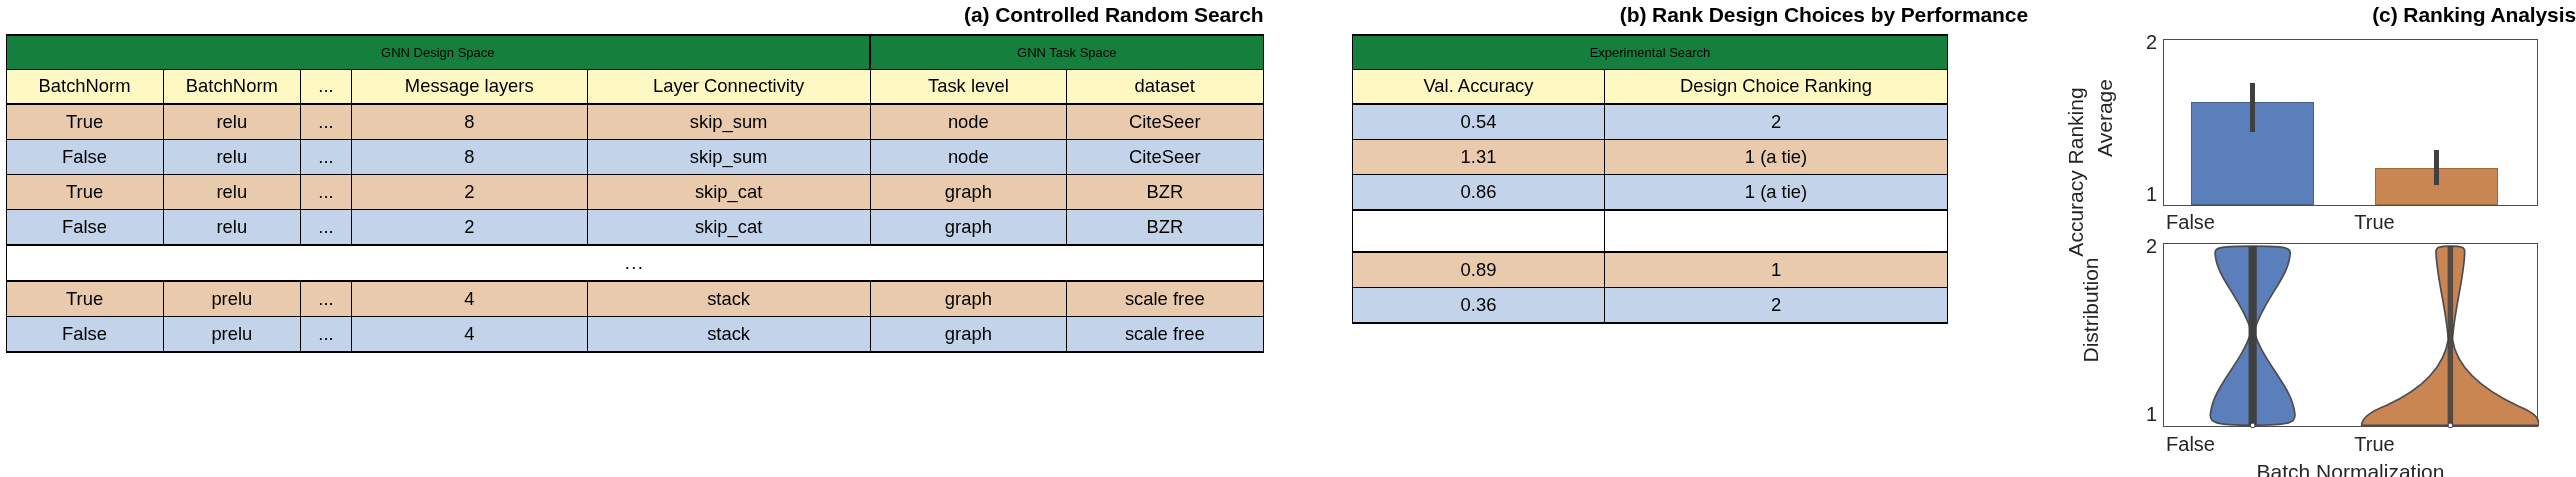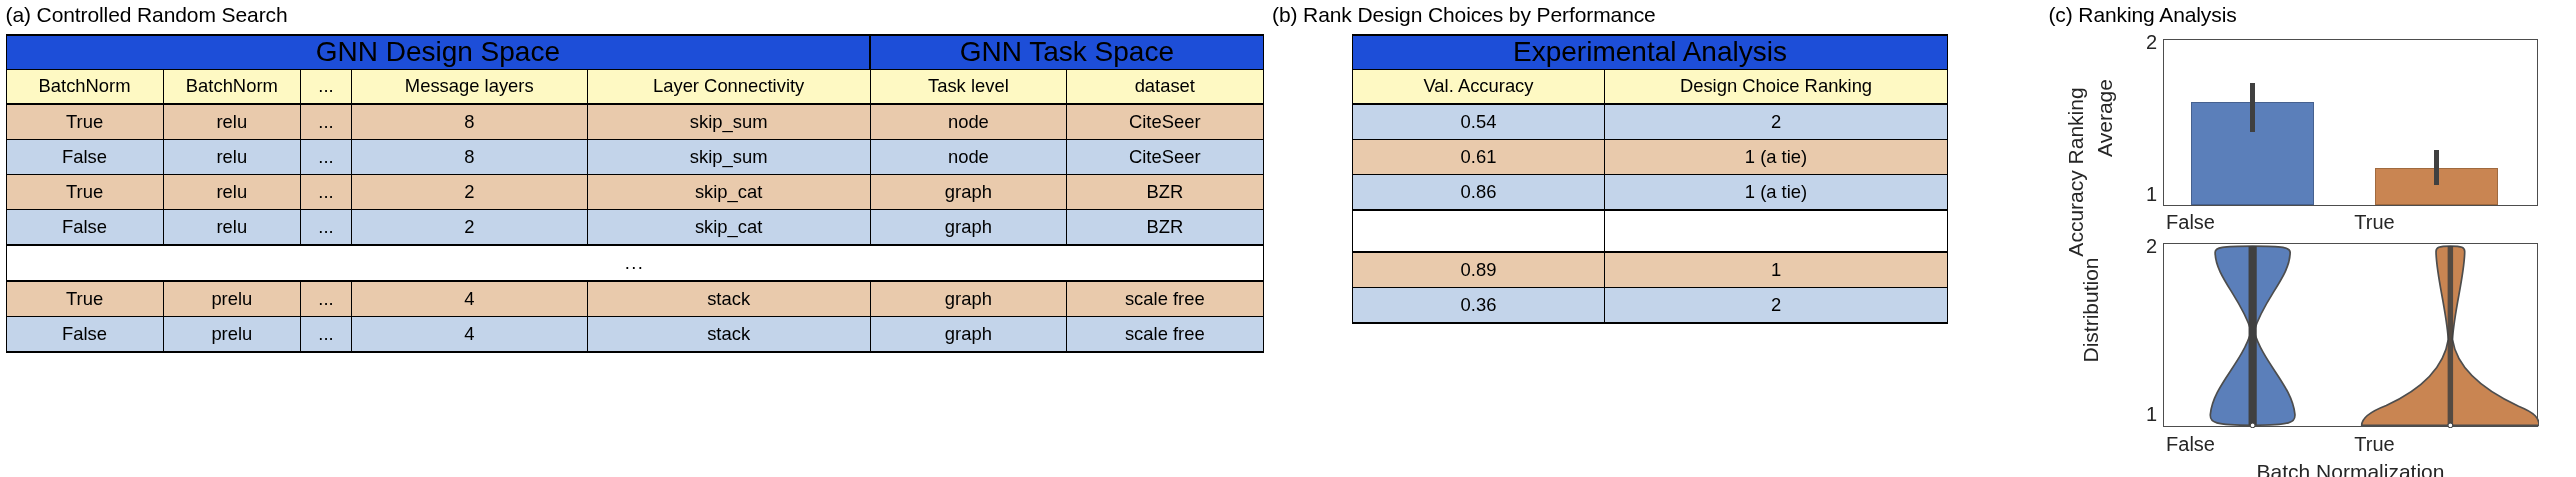--- a/index.html
+++ b/index.html
@@ -21,22 +21,22 @@
     position: absolute;
     inset: 0;
     display: flex;
     flex-direction: row;
     align-items: flex-start;
   }
 
   .panel { position: relative; }
 
   .panel-title {
-    text-align: left;
-    font-weight: normal;
+    text-align: right;
+    font-weight: bold;
     font-size: 21px;
     letter-spacing: -0.1px;
     line-height: 1;
     white-space: nowrap;
   }
 
   
   table.ftab {
     border-collapse: collapse;
     table-layout: fixed;
@@ -47,23 +47,23 @@
     text-align: center;
     vertical-align: middle;
     font-weight: normal;
     padding: 0;
     line-height: 1;
     white-space: nowrap;
     overflow: hidden;
   }
   .grp-head {
     font-weight: bold;
-    font-size: 28px;
+    font-size: 13px;
     height: 33px;
-    background: #1d4ed8;
+    background: #15803d;
     border-top-width: 2.7px !important;
   }
   .col-head {
     height: 33px;
     background: #fef9c3;
     border-bottom-width: 2.7px !important;
   }
   .grp-head.sep-left { border-left-width: 2.7px !important; }
   .row-orange td { background: #e9caac; }
   .row-blue  td { background: #c3d4ea; }
@@ -262,34 +262,34 @@
 
   <div class="panel" id="panel-b">
     <div class="panel-title">(b) Rank Design Choices by Performance</div>
     <table class="ftab" id="table-b">
       <colgroup>
           <col style="width:252px">
           <col style="width:343px">
         </colgroup>
       <thead>
         <tr>
-          <th class="grp-head" colspan="2">Experimental Analysis</th>
+          <th class="grp-head" colspan="2">Experimental Search</th>
         </tr>
         <tr>
           <th class="col-head">Val. Accuracy</th>
           <th class="col-head">Design Choice Ranking</th>
         </tr>
       </thead>
       <tbody>
         <tr class="row-body row-blue">
           <td>0.54</td>
           <td>2</td>
         </tr>
         <tr class="row-body row-orange">
-          <td>0.61</td>
+          <td>1.31</td>
           <td>1 (a tie)</td>
         </tr>
         <tr class="row-body row-blue">
           <td>0.86</td>
           <td>1 (a tie)</td>
         </tr>
         <tr class="ellipsis-row">
           <td></td>
           <td></td>
         </tr>

